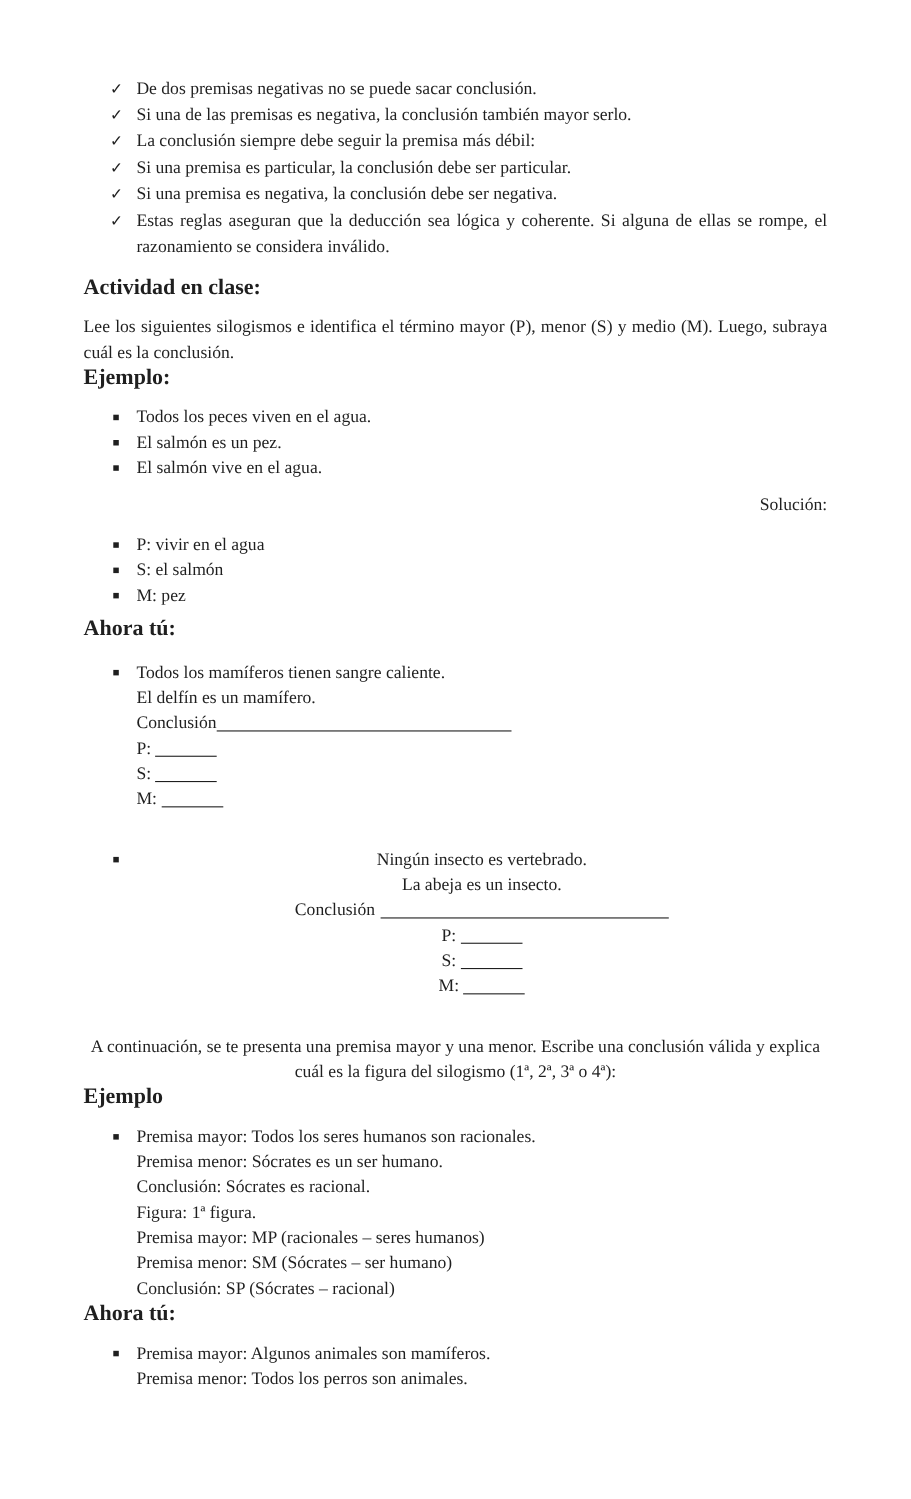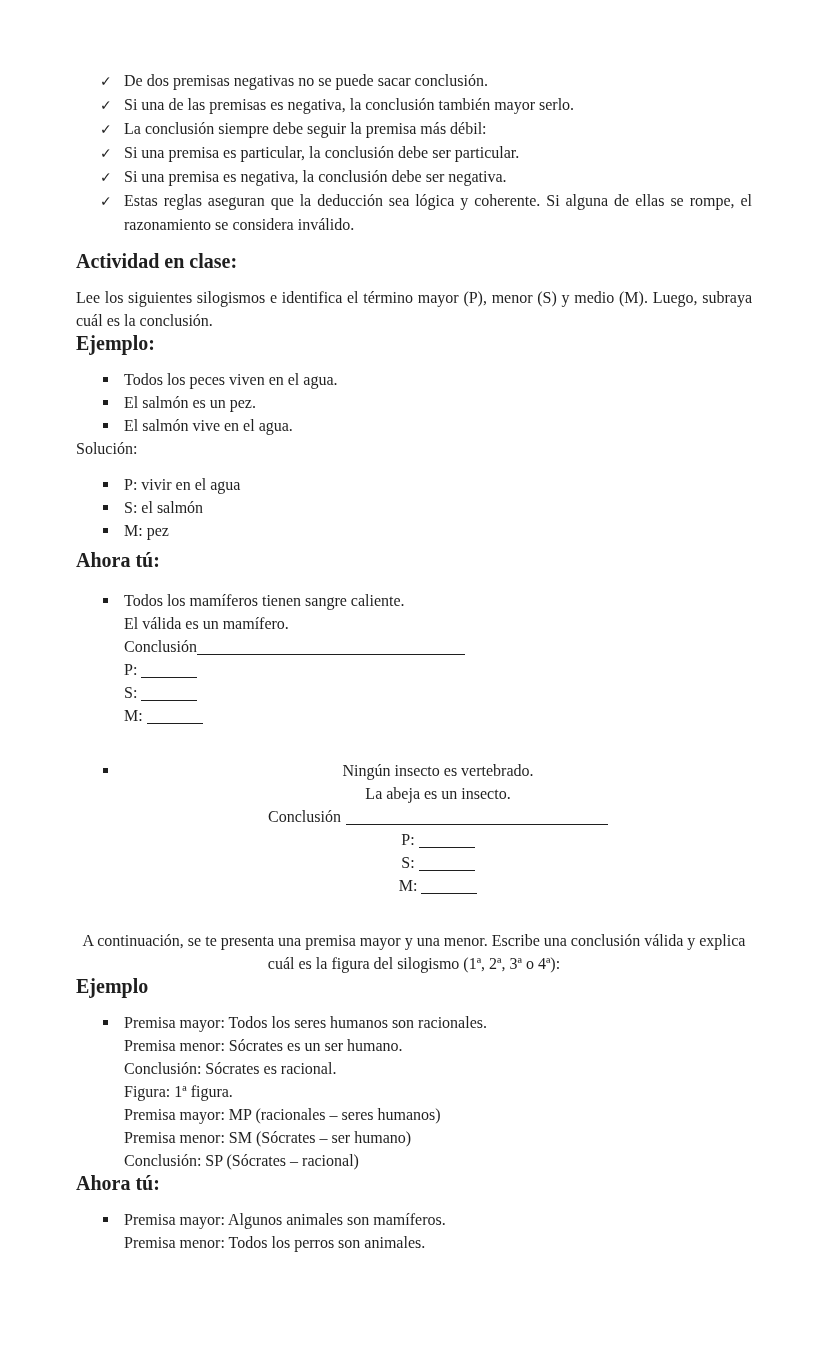--- a/index.html
+++ b/index.html
@@ -32,21 +32,21 @@
   .blank{
     display:inline-block;border-bottom:1px solid #1f1f1f;
     height:12px;vertical-align:-3px;
   }
   .blank-long{width:268px;}
   .ex2 .blank-long{width:262px;margin-left:5px;}
   .blank-term{width:56px;margin-left:4px;}
   
   .mt13{margin-top:13px;}
   .mt12{margin-top:0;}
-  .mt11{}
+  .mt11{margin-top:11px;text-align:right;}
   .mt7{margin-top:7px;}
   .mt17{margin-top:17px;}
   .mt32{margin-top:32px;text-align:center;}
   .mt0{margin-top:0;}
 </style>
 </head>
 <body>
 
 <div class="page">
 
@@ -113,21 +113,21 @@
   </ul>
 
   <h3 class="mt7">Ahora tú:</h3>
 
   <div class="mt17">
     <div class="line">
       <span class="sq"></span>
       <span>Todos los mamíferos tienen sangre caliente.</span>
     </div>
     <div class="line">
-      <span>El válida es un mamífero.</span>
+      <span>El delfín es un mamífero.</span>
     </div>
     <div class="line">
       <span>Conclusión</span><span class="blank blank-long"></span>
     </div>
     <div class="line">
       <span>P:</span><span class="blank blank-term"></span>
     </div>
     <div class="line">
       <span>S:</span><span class="blank blank-term"></span>
     </div>

